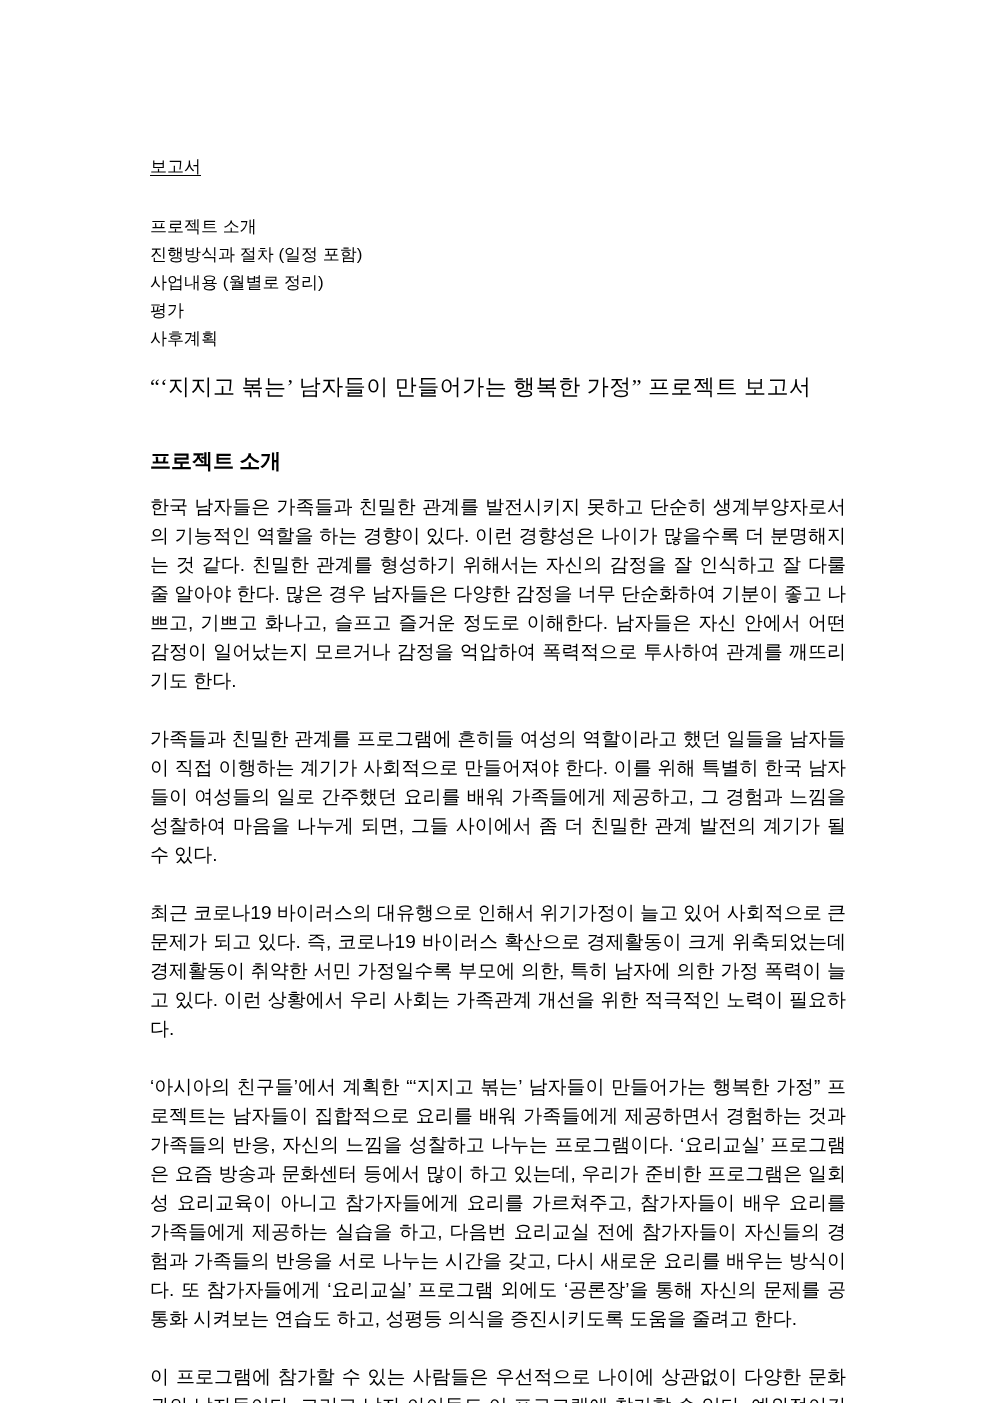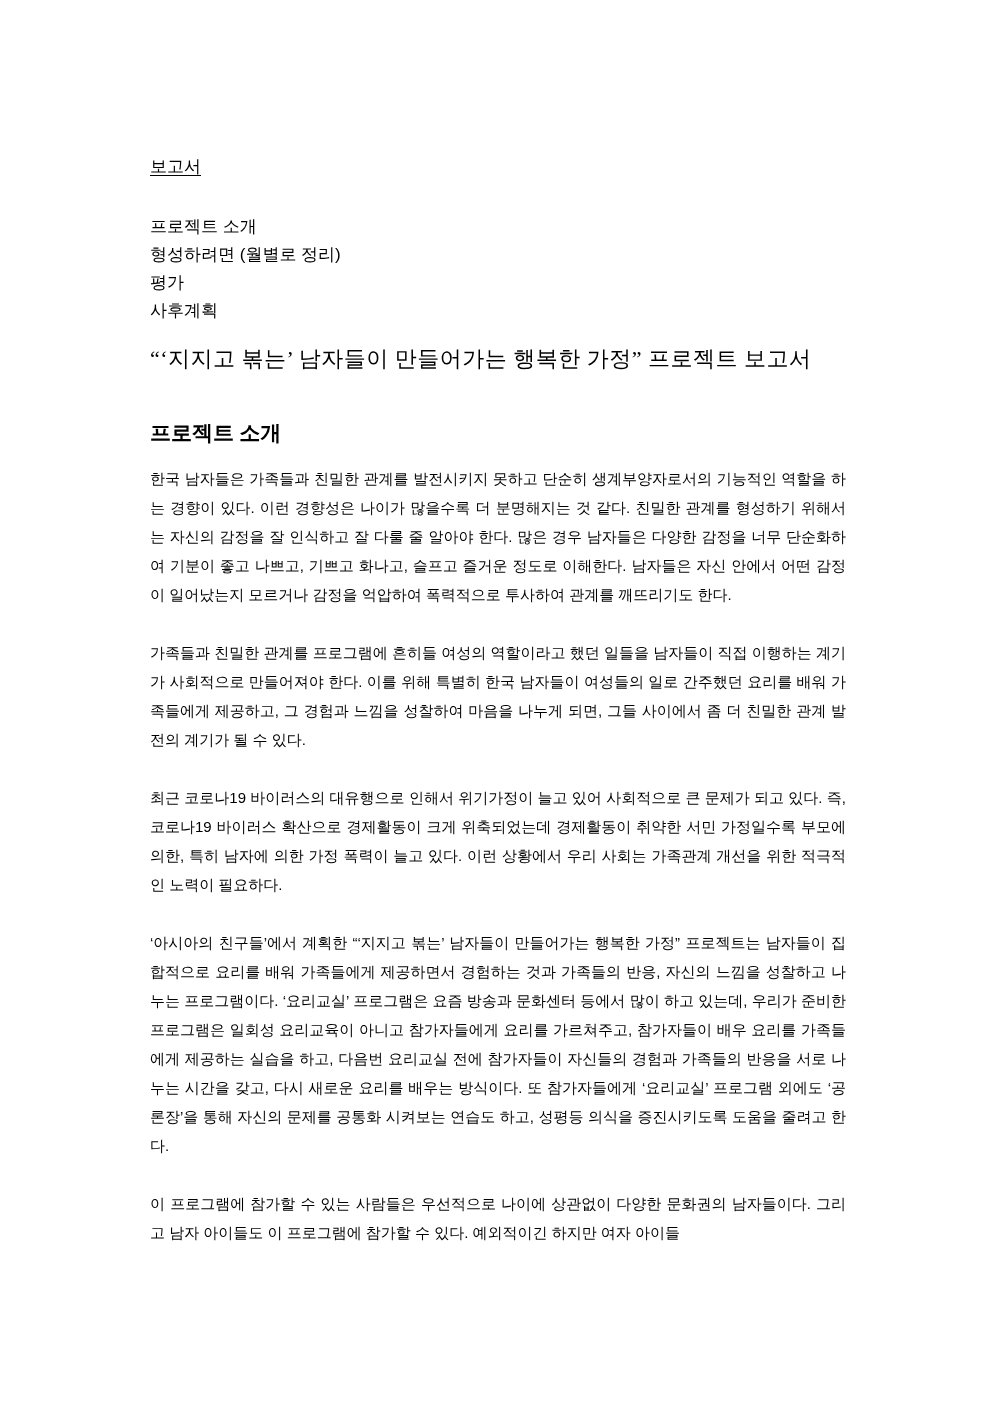--- a/index.html
+++ b/index.html
@@ -48,39 +48,40 @@
     margin-top: 44px;
     font-family: "Liberation Serif", "DejaVu Serif", serif;
     font-weight: bold;
     font-size: 21px;
     line-height: 28px;
   }
   .body-copy {
     margin-top: 2px;
   }
   .body-paragraph {
-    font-size: 15px;
+    font-size: 19px;
     line-height: 29px;
     text-align: justify;
     word-break: break-all;
     margin: 0 0 29px 0;
   }
 </style>
 </head>
 <body>
 
 <div class="page">
 
   <div>
     <span class="doc-label">보고서</span>
   </div>
 
   <div class="toc-block">
     <div class="toc-line">프로젝트 소개</div>
-    <div class="toc-line">형성하려면 (월별로 정리)</div>
+    <div class="toc-line">진행방식과 절차 (일정 포함)</div>
+    <div class="toc-line">사업내용 (월별로 정리)</div>
     <div class="toc-line">평가</div>
     <div class="toc-line">사후계획</div>
   </div>
 
   <h1 class="report-title">“‘지지고 볶는’ 남자들이 만들어가는 행복한 가정” 프로젝트 보고서</h1>
 
   <h2 class="section-heading">프로젝트 소개</h2>
 
   <div class="body-copy">
     <p class="body-paragraph">한국 남자들은 가족들과 친밀한 관계를 발전시키지 못하고 단순히 생계부양자로서의 기능적인 역할을 하는 경향이 있다. 이런 경향성은 나이가 많을수록 더 분명해지는 것 같다. 친밀한 관계를 형성하기 위해서는 자신의 감정을 잘 인식하고 잘 다룰 줄 알아야 한다. 많은 경우 남자들은 다양한 감정을 너무 단순화하여 기분이 좋고 나쁘고, 기쁘고 화나고, 슬프고 즐거운 정도로 이해한다. 남자들은 자신 안에서 어떤 감정이 일어났는지 모르거나 감정을 억압하여 폭력적으로 투사하여 관계를 깨뜨리기도 한다.</p>

